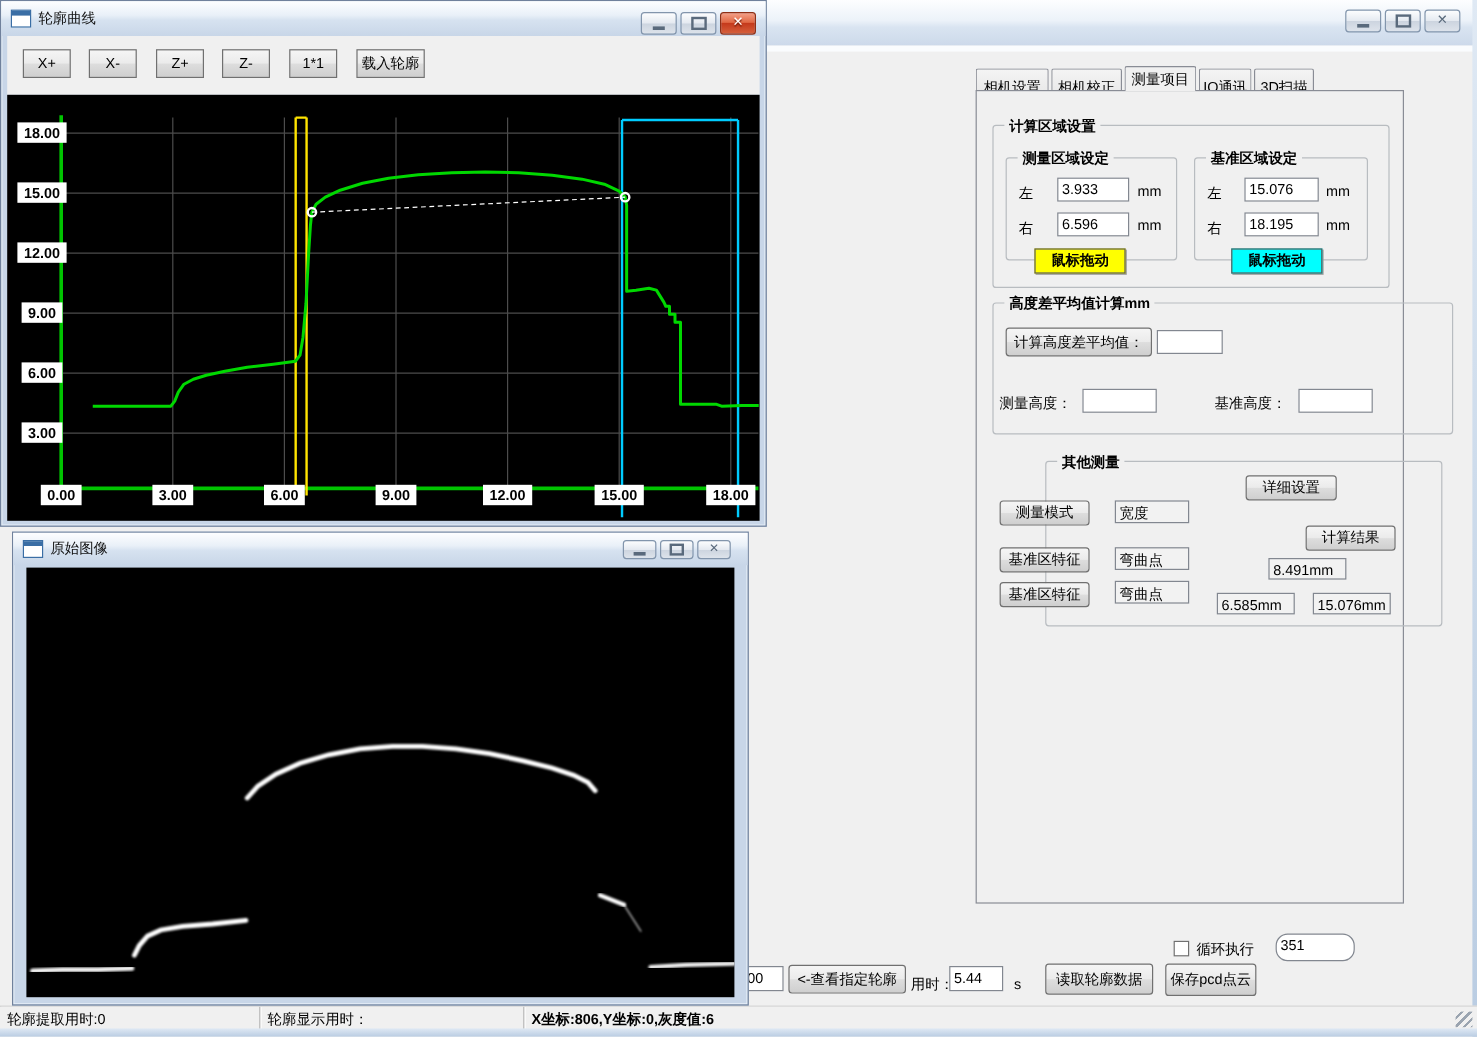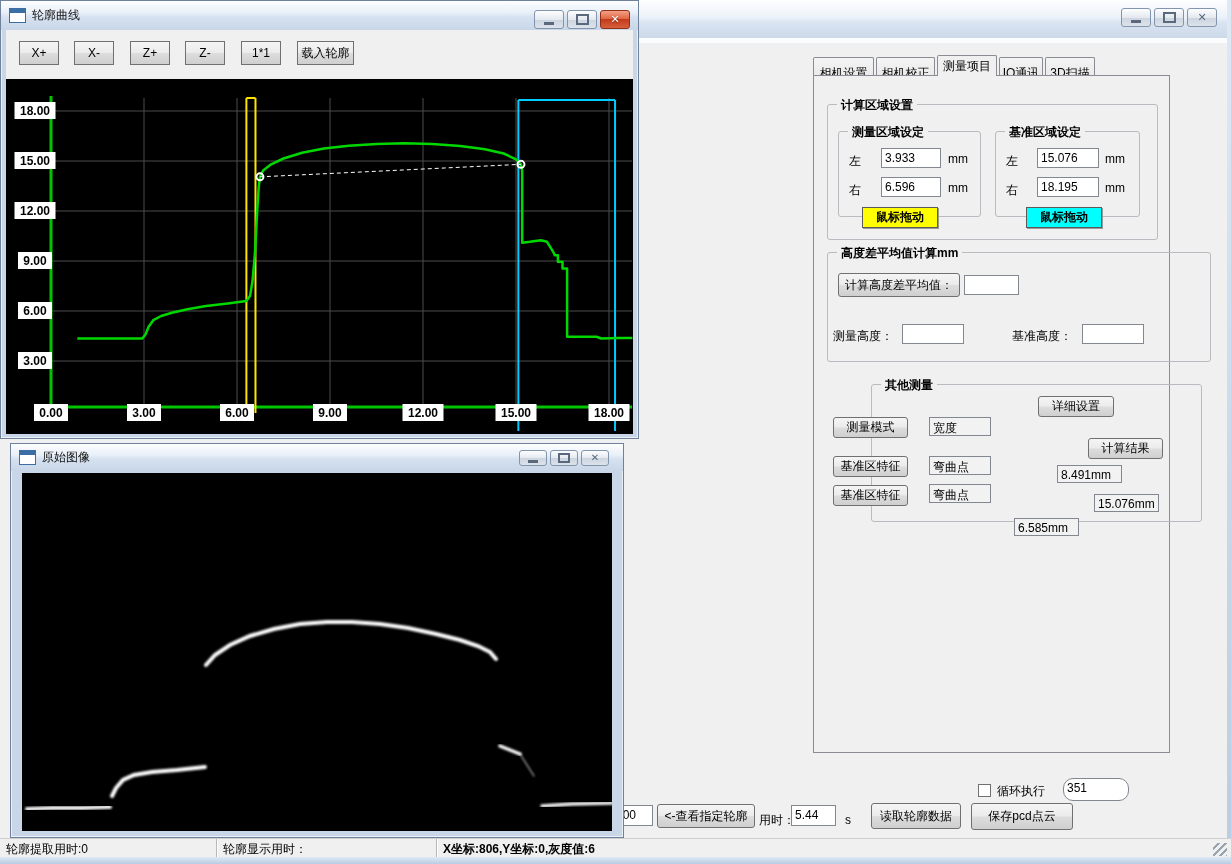--- a/index.html
+++ b/index.html
@@ -128,30 +128,30 @@
   </div>
   <div class="btn" style="left:1038px;top:396px;width:76px;height:21px;z-index:6;">详细设置</div>
   <div class="btn" style="left:833px;top:417px;width:75px;height:21px;z-index:6;">测量模式</div>
   <div class="tbx gray" style="left:929px;top:417px;width:62px;height:19px;z-index:6;">宽度</div>
   <div class="btn" style="left:1088px;top:438px;width:75px;height:21px;z-index:6;">计算结果</div>
   <div class="btn" style="left:833px;top:456px;width:75px;height:21px;z-index:6;">基准区特征</div>
   <div class="tbx gray" style="left:929px;top:456px;width:62px;height:19px;z-index:6;">弯曲点</div>
   <div class="tbx gray" style="left:1057px;top:465px;width:65px;height:18px;z-index:6;">8.491mm</div>
   <div class="btn" style="left:833px;top:485px;width:75px;height:21px;z-index:6;">基准区特征</div>
   <div class="tbx gray" style="left:929px;top:484px;width:62px;height:19px;z-index:6;">弯曲点</div>
-  <div class="tbx gray" style="left:1014px;top:494px;width:65px;height:18px;z-index:6;margin-top:24px;">6.585mm</div>
+  <div class="tbx gray" style="left:1014px;top:494px;width:65px;height:18px;z-index:6;">6.585mm</div>
   <div class="tbx gray" style="left:1094px;top:494px;width:65px;height:18px;z-index:6;">15.076mm</div>
 
   <div class="tbx" style="left:612px;top:805px;width:41px;height:21px;z-index:1;">000</div>
   <div class="btn" style="left:657px;top:804px;width:98px;height:24px;">&lt;-查看指定轮廓</div>
   <div class="lbl" style="left:759px;top:812px;">用时：</div>
   <div class="tbx" style="left:791px;top:805px;width:45px;height:21px;">5.44</div>
   <div class="lbl" style="left:845px;top:813px;">s</div>
   <div class="btn" style="left:871px;top:803px;width:90px;height:26px;">读取轮廓数据</div>
-  <div class="btn" style="left:971px;top:803px;width:102px;height:27px;">保存pcd点云</div>
+  <div class="btn" style="left:971px;top:803px;width:76px;height:27px;">保存pcd点云</div>
   <div class="chk" style="left:978px;top:784px;"></div>
   <div class="lbl" style="left:997px;top:783px;">循环执行</div>
   <div class="tbx" style="left:1063px;top:778px;width:66px;height:23px;border-radius:10px;">351</div>
 
   <div class="statusbar">
     <div class="pane" style="width:204px;">轮廓提取用时:0</div>
     <div class="pane" style="width:207px;">轮廓显示用时：</div>
     <div class="pane" style="flex:1;border-right:none;font-weight:bold;">X坐标:806,Y坐标:0,灰度值:6</div>
   </div>
   <div class="bottomframe"></div>

